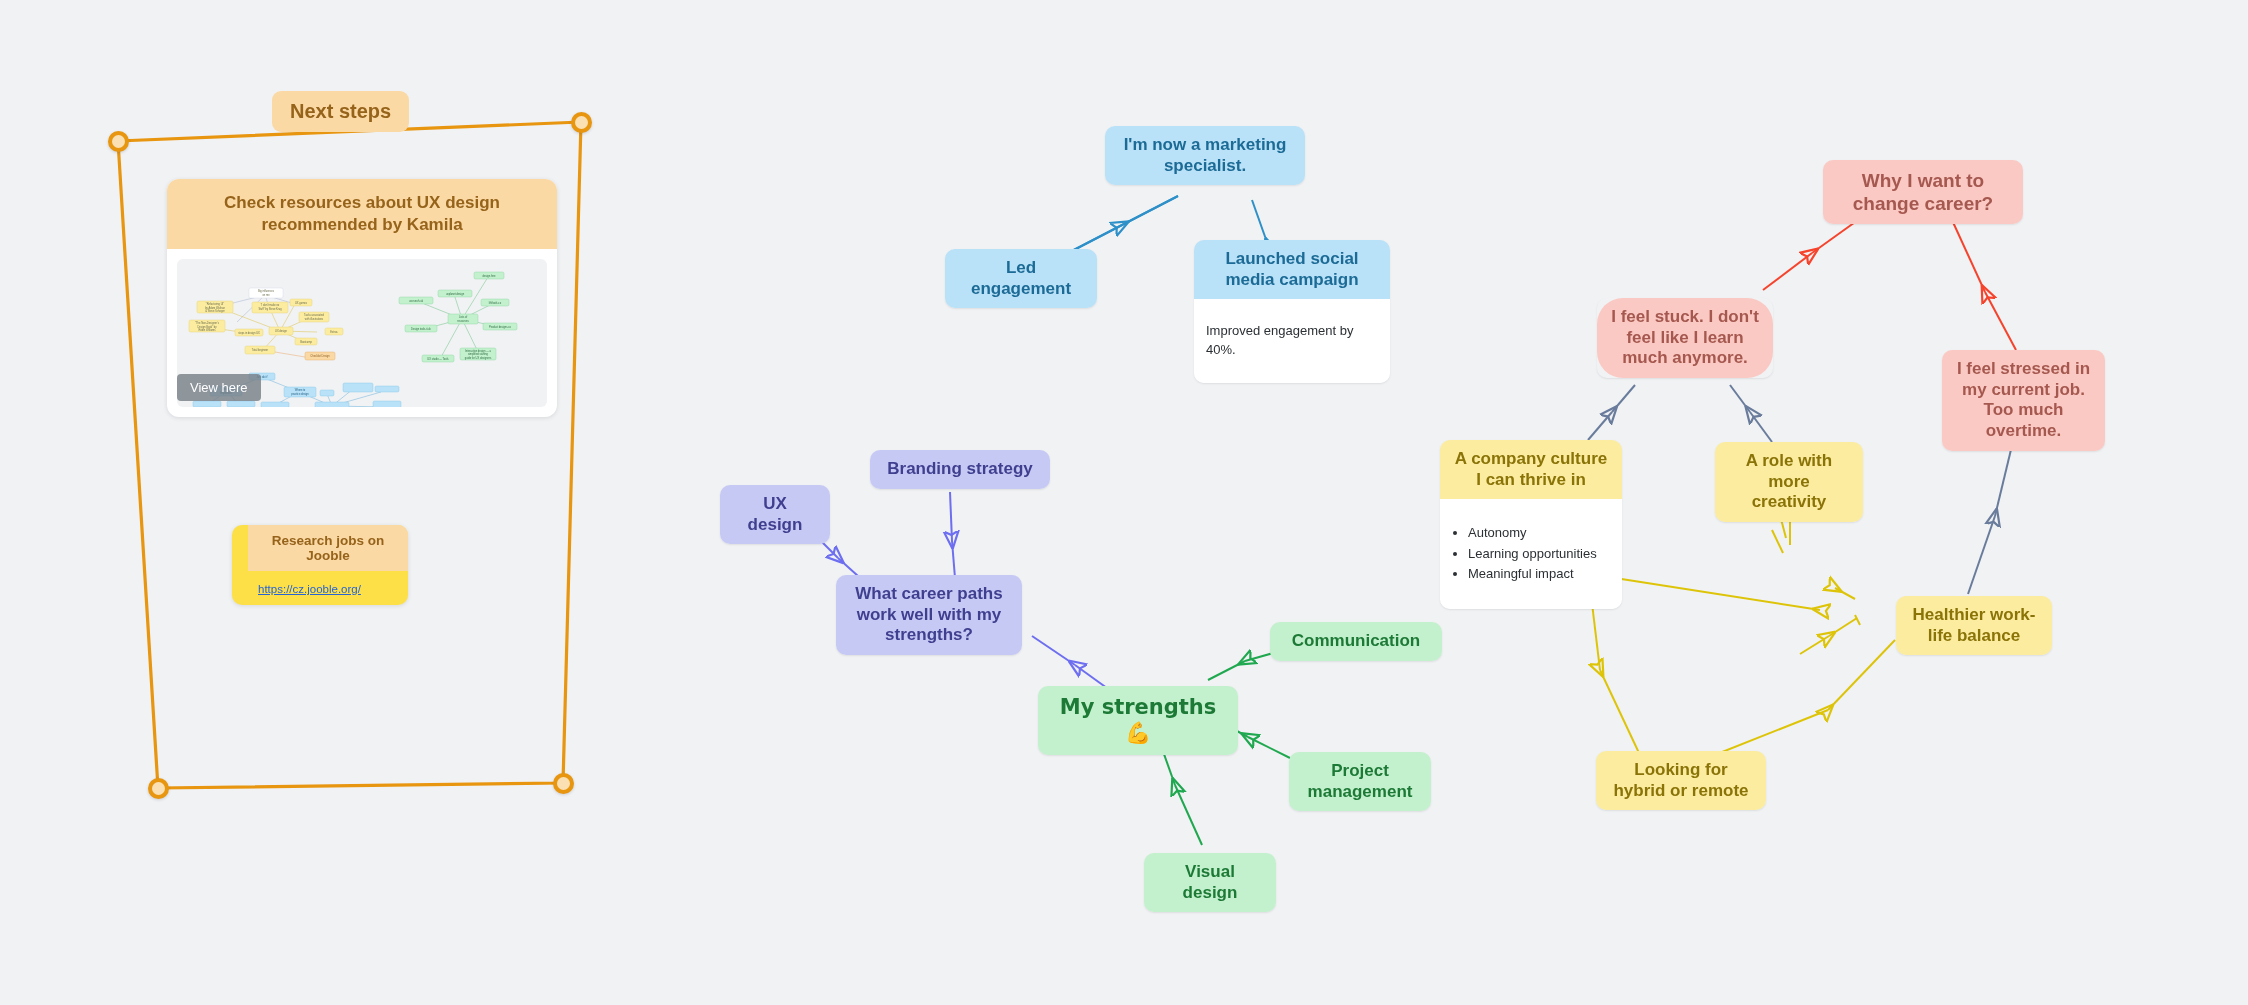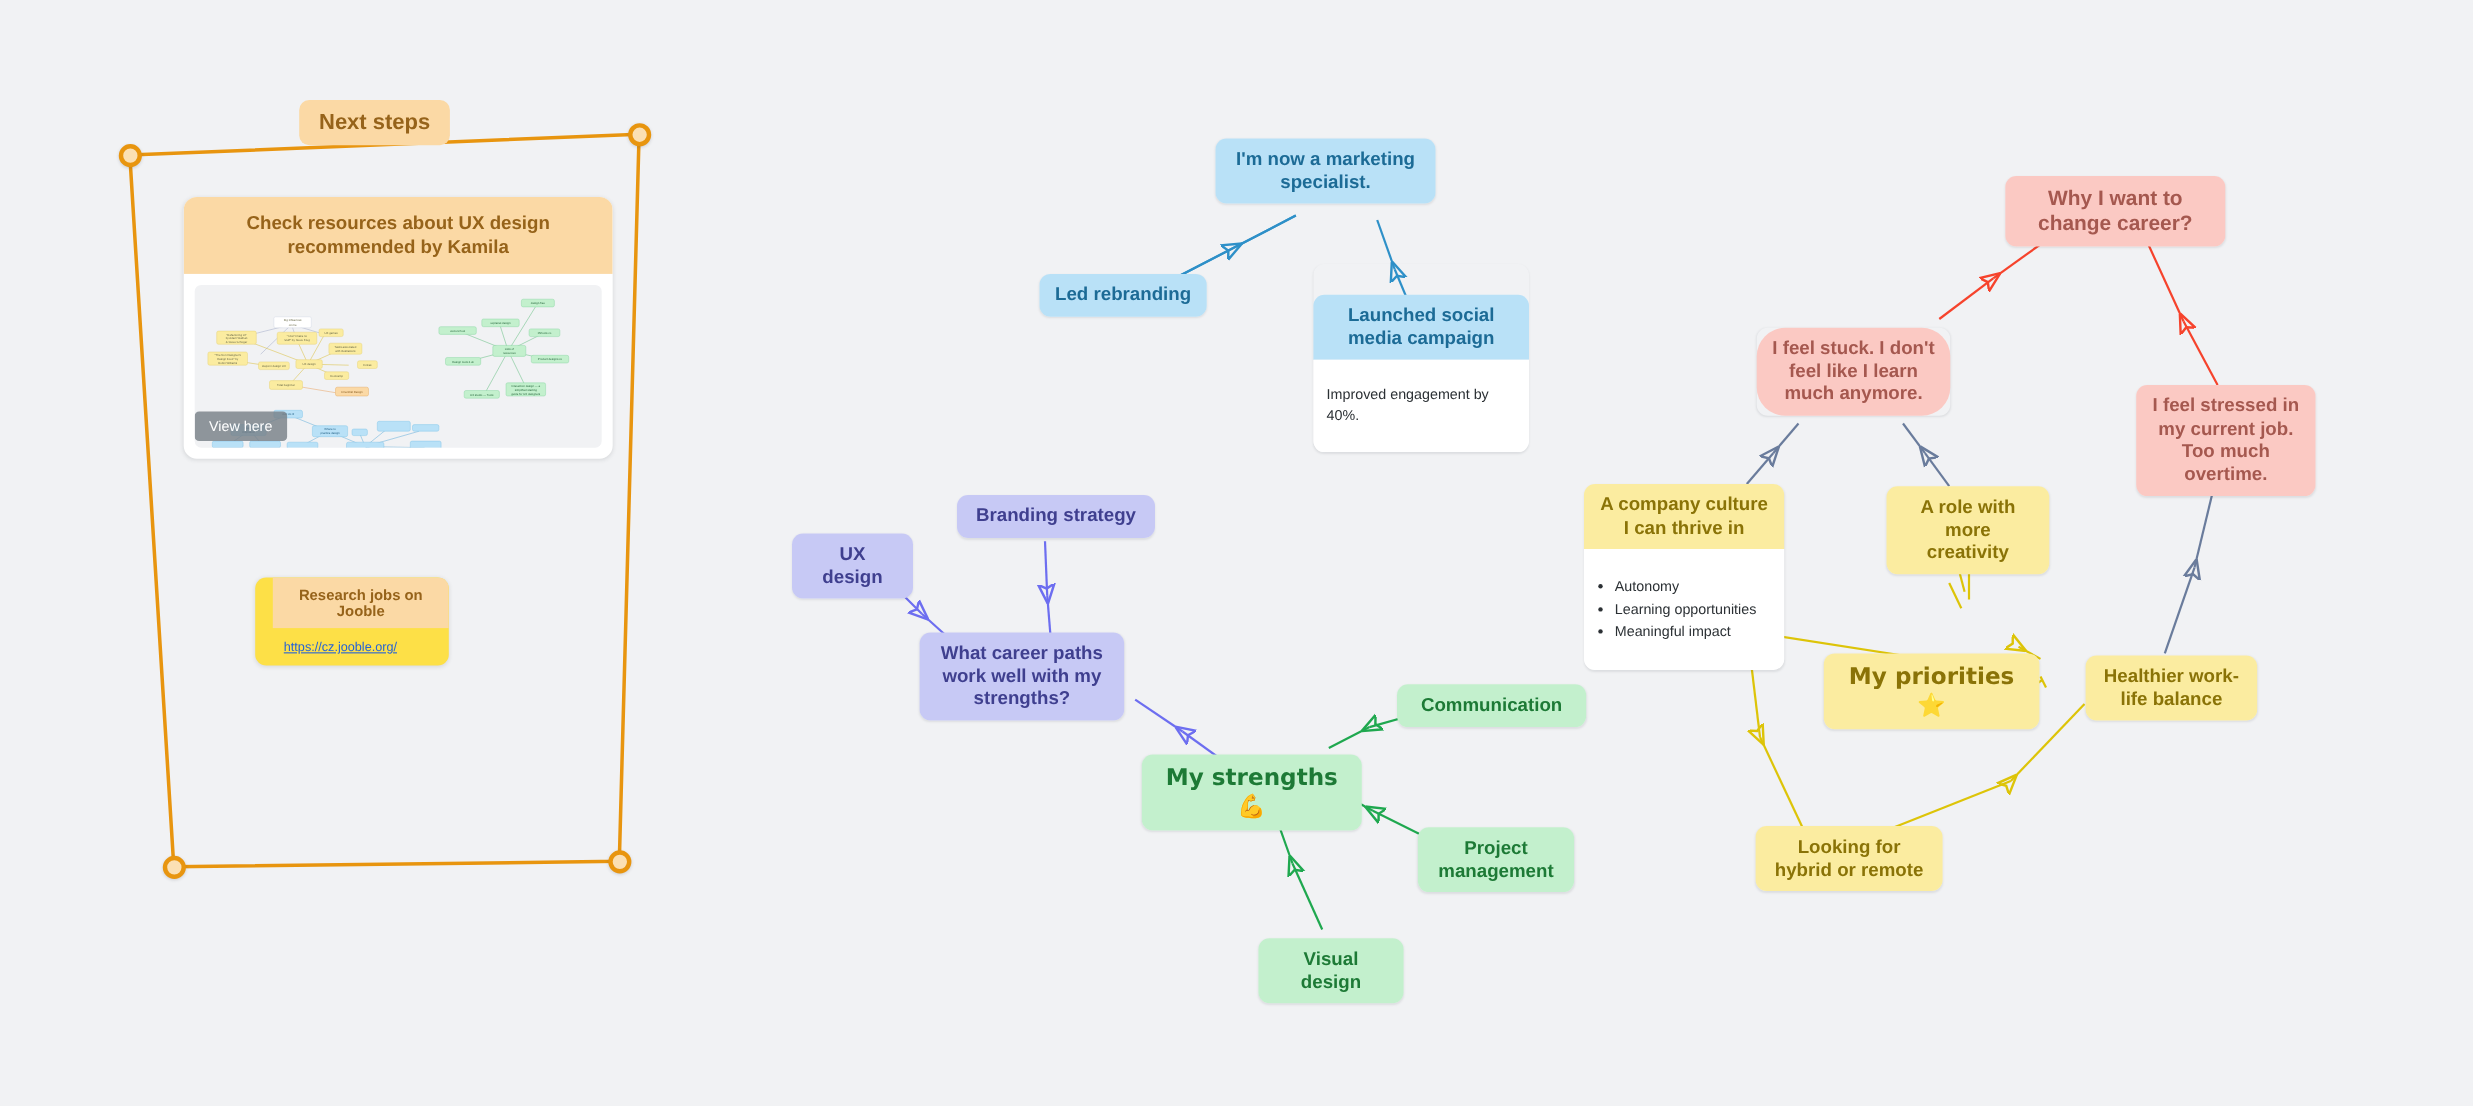--- a/index.html
+++ b/index.html
@@ -357,25 +357,25 @@
       <path d="M1895,640 L1828,710" marker-end="url(#ah-yellow)"></path>
       <path d="M1828,710 L1702,760"></path>
     </g>
   </svg>
 
   <div class="node blue" style="left:1105px; top:126px; width:200px;justify-content:flex-end;">
     <div class="hdr" style="font-size:17px;">I'm now a marketing specialist.</div>
   </div>
 
   <div class="node blue" style="left:945px; top:249px; width:152px;">
-    <div class="hdr" style="font-size:17px;">Led rebranding</div>
+    <div class="hdr" style="font-size:17px;">Led engagement</div>
   </div>
 
   <div class="node blue has-body" style="left:1194px; top:240px; width:196px;">
-    <div class="hdr" style="font-size:17px;margin-top:28px;">Launched social media campaign</div>
+    <div class="hdr" style="font-size:17px;">Launched social media campaign</div>
     <div class="body">Improved engagement by 40%.</div>
   </div>
 
   <div class="node purple" style="left:720px; top:485px; width:110px;">
     <div class="hdr" style="font-size:17px;">UX design</div>
   </div>
 
   <div class="node purple" style="left:870px; top:450px; width:180px;">
     <div class="hdr" style="font-size:17px;">Branding strategy</div>
   </div>
@@ -420,23 +420,20 @@
         <li>Learning opportunities</li>
         <li>Meaningful impact</li>
       </ul>
     </div>
   </div>
 
   <div class="node yellow" style="left:1715px; top:442px; width:148px;">
     <div class="hdr" style="font-size:17px;">A role with more creativity</div>
   </div>
 
-  <div class="node yellow" style="left:1658px; top:594px; width:196px;">
-    <div class="hdr emoji" style="font-size:21px;">My priorities ⭐</div>
-  </div>
 
   <div class="node yellow" style="left:1896px; top:596px; width:156px;">
     <div class="hdr" style="font-size:17px;">Healthier work-life balance</div>
   </div>
 
   <div class="node yellow" style="left:1596px; top:751px; width:170px;">
     <div class="hdr" style="font-size:17px;">Looking for hybrid or remote</div>
   </div>
 
 </div>

